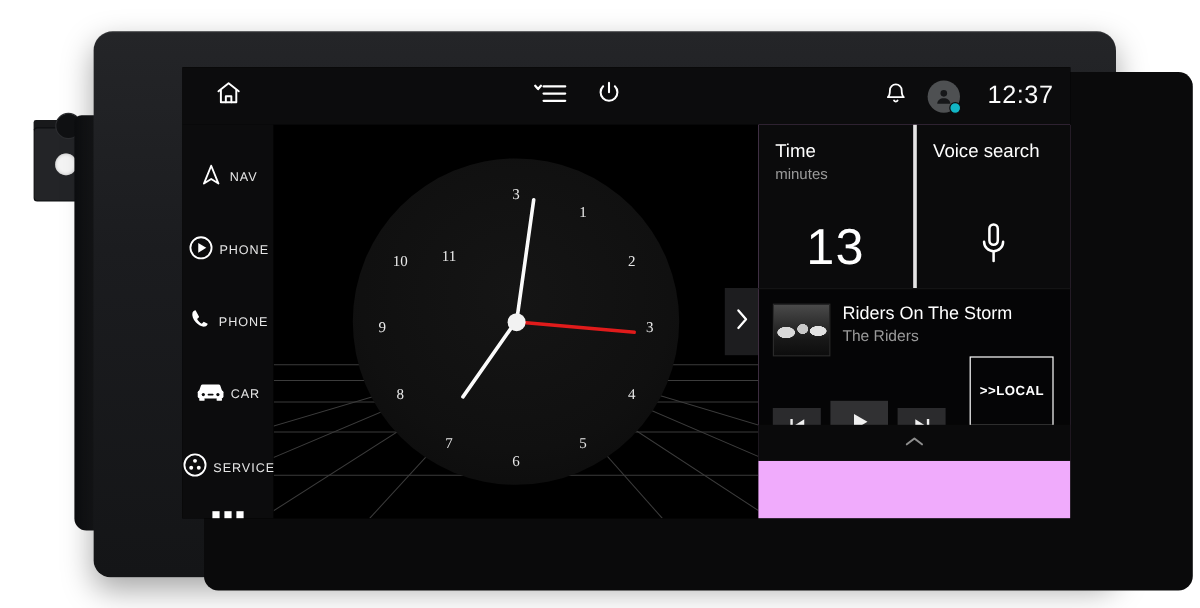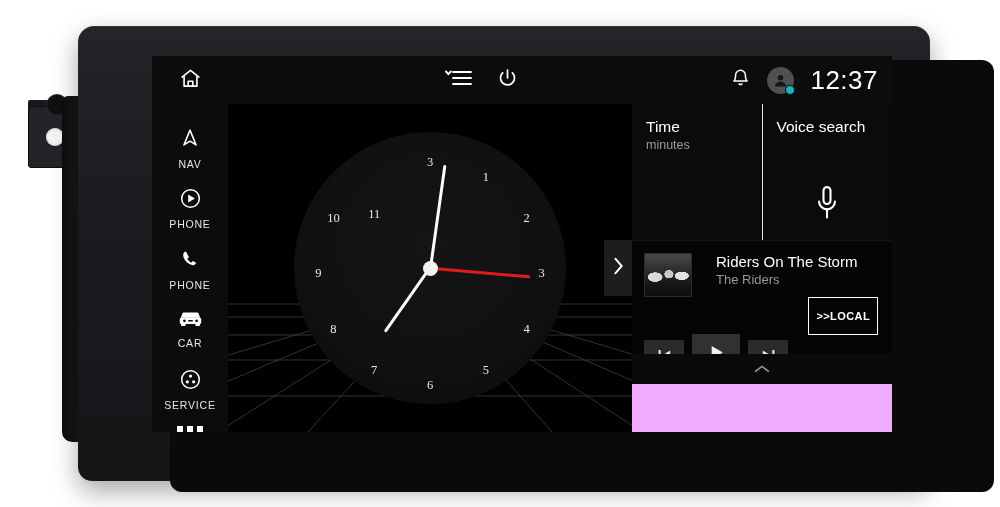--- a/index.html
+++ b/index.html
@@ -77,41 +77,41 @@
     width: 76px; height: 48px; display: flex; align-items: center; justify-content: center;
   }
   #topbar-center {
     flex: 1; display: flex; align-items: center;
     padding-left: 216px; gap: 22px;
   }
   #topbar-right {
     display: flex; align-items: center; gap: 16px; padding-right: 14px;
   }
   #clock-text {
-    color: #fbfbfb; font-size: 26px; letter-spacing: 0.5px; min-width: 62px; text-align: right;
+    color: #fbfbfb; font-size: 21px; letter-spacing: 0.5px; min-width: 62px; text-align: right;
   }
   .avatar {
     position: relative; width: 27px; height: 27px; border-radius: 50%;
     background: #4e5052; display: flex; align-items: center; justify-content: center;
   }
   .avatar .dot {
     position: absolute; right: -1px; bottom: -1px; width: 10px; height: 10px;
     border-radius: 50%; background: #12b6c6; border: 1.5px solid #0c0c0d;
   }
 
   
   #sidebar {
     position: absolute; left: 0; top: 48px; width: 76px; height: 328px;
     background: #0c0c0d;
     display: flex; flex-direction: column; align-items: center;
     padding-top: 14px;
   }
   .nav-item {
     width: 76px; height: 61px;
-    display: flex; flex-direction: column; align-items: center; justify-content: center;
+    display: flex; align-items: center; justify-content: center;
     gap: 4px;
   }
   .nav-item .label {
     color: #e6e6e6; font-size: 10.5px; letter-spacing: 0.8px;
   }
   #more-dots { display: flex; gap: 4px; margin-top: 6px; }
   #more-dots i { width: 6px; height: 6px; background: #ffffff; display: block; }
 
   
   #clock-pane {
@@ -155,54 +155,54 @@
   
   #right-col {
     position: absolute; left: 480px; top: 48px; width: 260px; height: 328px;
     background: #f0abfc;
   }
   #widget-row { display: flex; height: 136px; }
   .widget {
     flex: 1; background: #0b0b0c; padding: 14px 14px 0 14px;
     position: relative;
   }
-  .widget + .widget { border-left: 1px solid #e5e5e5; }
+  .widget + .widget { border-left: 3px solid #e5e5e5; }
   .widget .w-title { color: #ffffff; font-size: 15.5px; }
   .widget .w-sub { color: #9b9b9b; font-size: 12.5px; margin-top: 2px; }
   .widget .w-big {
     position: absolute; left: 0; right: 0; bottom: 10px;
     text-align: center; color: #ffffff; font-size: 42px; letter-spacing: 1px;
   }
   .widget .w-icon {
     position: absolute; left: 0; right: 0; bottom: 16px;
     display: flex; justify-content: center;
   }
 
   #media-card {
     position: relative; height: 144px; background: #050506;
     border-top: 1px solid #141415;
     padding: 12px 14px 0 12px;
   }
-  #track-row { display: flex; gap: 24px; align-items: flex-start; }
+  #track-row { display: flex; gap: 10px; align-items: flex-start; }
   #album-art {
     width: 48px; height: 44px; flex: none;
     background:
       radial-gradient(ellipse at 22% 55%, #d9d9d9 0 14%, transparent 15%),
       radial-gradient(ellipse at 52% 48%, #c9c9c9 0 13%, transparent 14%),
       radial-gradient(ellipse at 80% 52%, #e2e2e2 0 13%, transparent 14%),
       linear-gradient(180deg,#4a4a4a 0%, #171717 70%, #0d0d0d 100%);
     border: 1px solid #2a2a2a;
   }
   #track-title { color: #ffffff; font-size: 15px; line-height: 1.15; }
   #track-artist { color: #9a9a9a; font-size: 13px; margin-top: 2px; }
   #local-badge {
     position: absolute; right: 14px; top: 56px;
     border: 1.5px solid #ffffff; color: #ffffff;
     font-size: 11px; font-weight: bold; letter-spacing: 0.4px;
-    padding: 12px 7px;
+    padding: 22px 7px;
   }
   #transport { position: absolute; left: 12px; bottom: 10px; display: flex; gap: 8px; align-items: flex-end; }
   .tbtn {
     width: 40px; height: 34px; background: #2b2b2d;
     display: flex; align-items: center; justify-content: center;
   }
   .tbtn.play { width: 48px; height: 40px; background: #313133; }
   #drawer-handle {
     position: absolute; left: 0; bottom: 0; width: 260px; height: 30px;
     background: #0a0a0b; display: flex; align-items: center; justify-content: center;
@@ -400,20 +400,21 @@
       </div>
     </div>
 
     <div id="right-col">
 
       <div id="widget-row">
 
         <div class="widget">
           <div class="w-title">Time</div>
           <div class="w-sub">minutes</div>
+          <div class="w-big">13</div>
         </div>
 
         <div class="widget">
           <div class="w-title">Voice search</div>
           <div class="w-icon">
             <svg width="28" height="40" viewBox="0 0 24 34" fill="none" stroke="#ffffff" stroke-width="1.8" stroke-linecap="round">
               <rect x="9" y="2.5" width="6" height="14.5" rx="3"></rect>
               <path d="M5.2 14.8a6.8 6.8 0 0 0 13.6 0"></path>
               <line x1="12" y1="21.6" x2="12" y2="28.5"></line>
             </svg>

